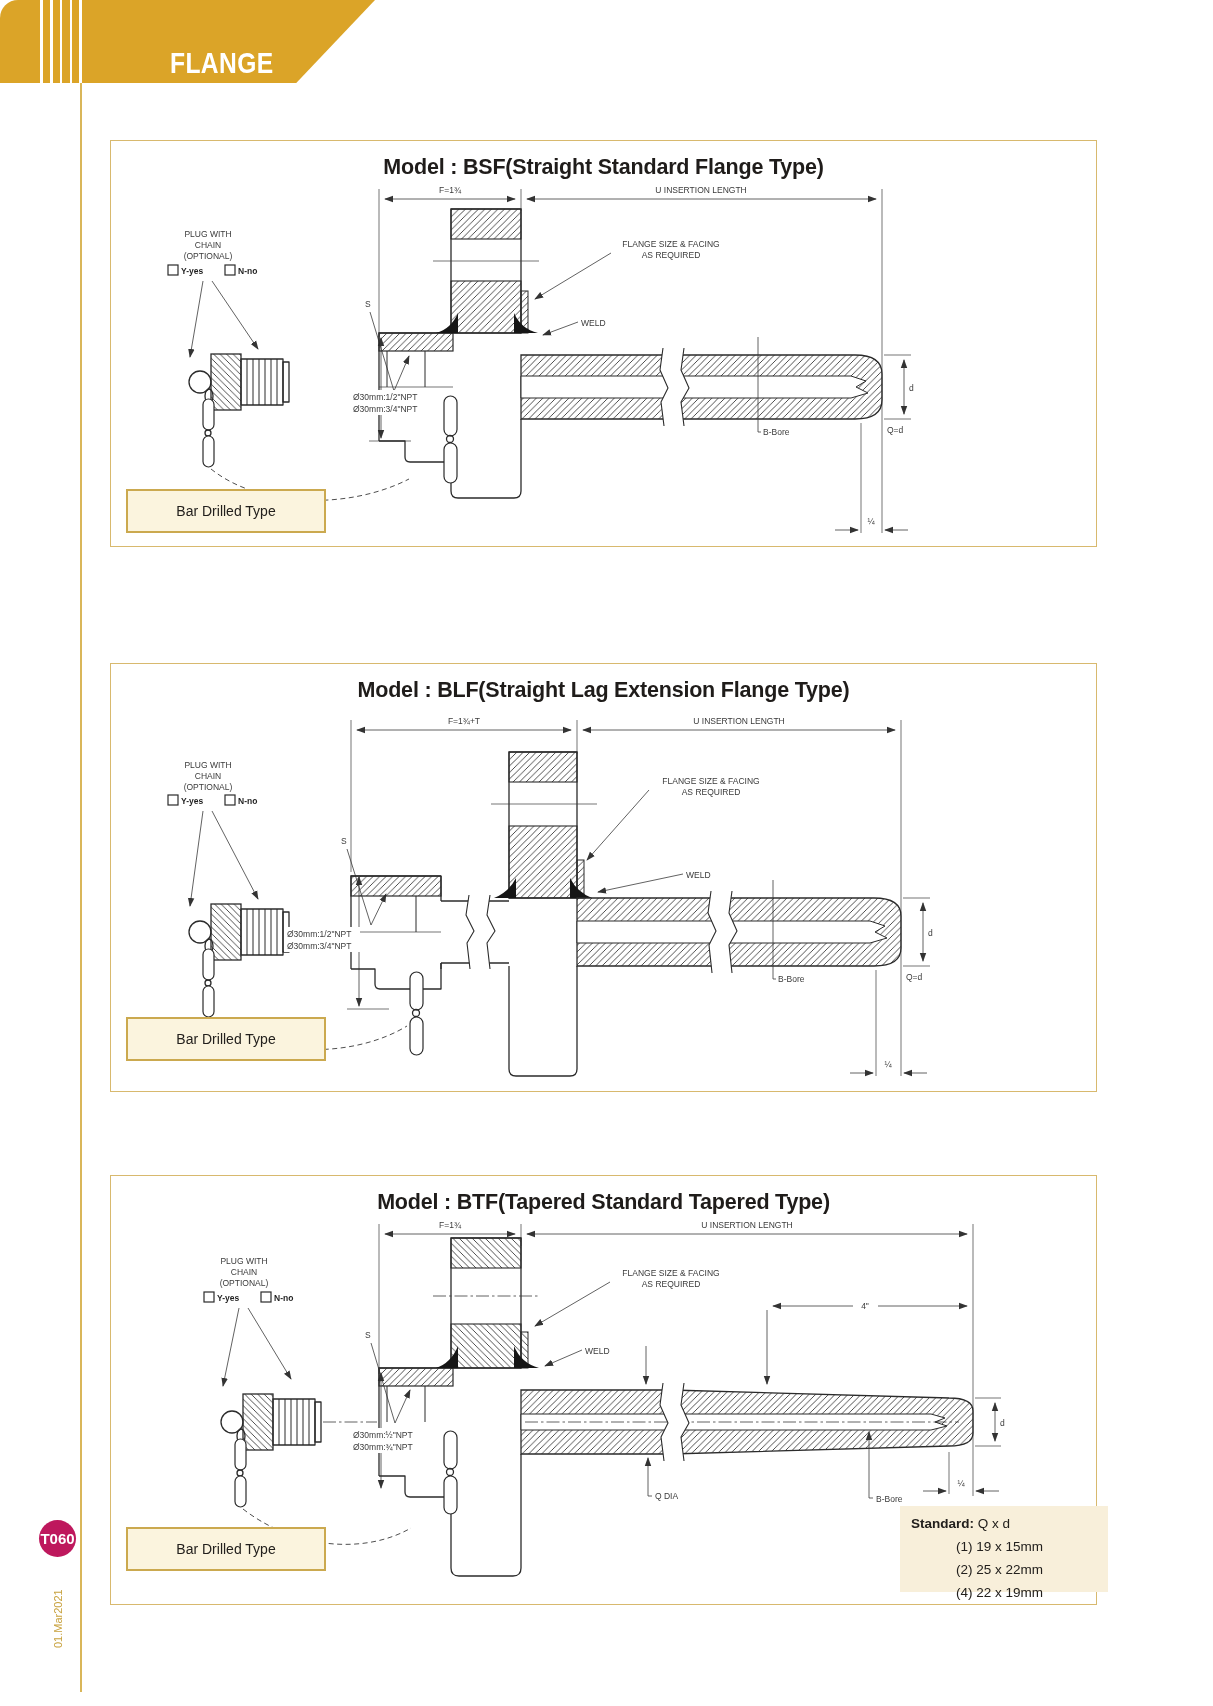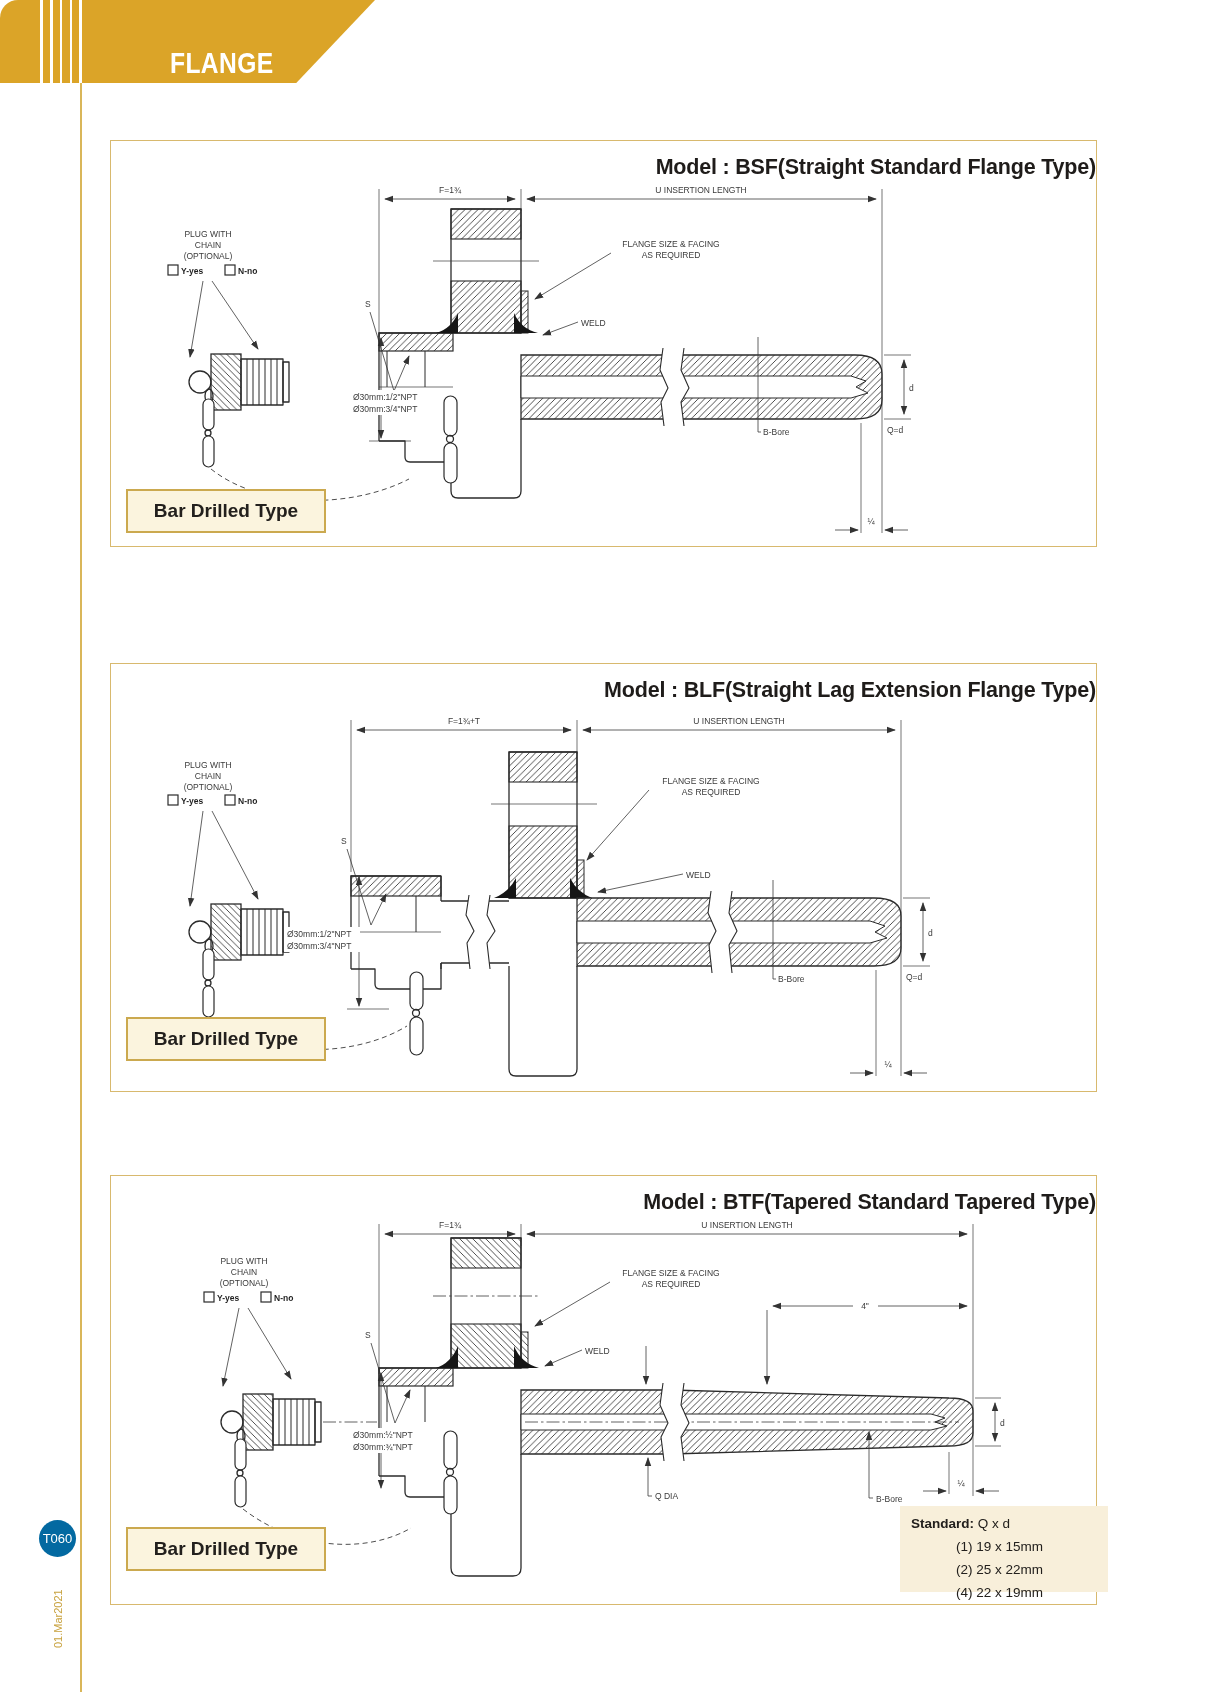--- a/index.html
+++ b/index.html
@@ -8,32 +8,32 @@
   
   .banner{position:absolute;left:0;top:0;width:375px;height:83px;background:#DBA428;
           clip-path:polygon(0 0,100% 0,79% 100%,0 100%);}
   .stripes{position:absolute;left:33px;top:0;width:56px;height:100%;
            background:repeating-linear-gradient(to right,transparent 0,transparent 7.2px,#fff 7.2px,#fff 9.8px);}
   .flange-title{position:absolute;left:170px;top:46px;color:#fff;font-weight:bold;font-size:30px;
                 letter-spacing:.5px;transform:scaleX(.82);transform-origin:left center;white-space:nowrap;}
   .edge-line{position:absolute;left:80px;top:83px;width:2px;height:1609px;background:#D9B659;}
   
   .panel{position:absolute;left:110px;width:985px;border:1px solid #D8B96E;background:#fff;box-sizing:content-box;}
-  .ptitle{position:absolute;left:0;right:0;top:14px;margin:0;text-align:right;color:#1f1c1a;
+  .ptitle{position:absolute;left:0;right:0;top:14px;margin:0;text-align:center;color:#1f1c1a;
           font-size:21.5px;font-weight:bold;letter-spacing:-.2px;}
   .draw{position:absolute;left:0;top:0;width:985px;}
   .barbox{position:absolute;left:15px;width:196px;height:40px;background:#FBF4DE;border:2px solid #CBA94F;
-          text-align:center;line-height:40px;font-size:19px;font-weight:bold;color:#23201d;}
+          text-align:center;line-height:40px;font-size:14px;font-weight:normal;color:#23201d;}
   .stdbox{position:absolute;left:789px;top:330px;width:208px;height:86px;background:#F8EFDA;
           font-size:13.5px;color:#23201d;padding-top:10px;box-sizing:border-box;}
   .stdbox .r1{padding-left:11px;}
   .stdbox .row{padding-left:56px;margin-top:8px;}
   
   .code-badge{position:absolute;left:39px;top:1520px;width:37px;height:37px;border-radius:50%;
-              background:#0369a1;color:#fff;font-weight:normal;font-size:13px;text-align:center;line-height:37px;}
+              background:#be185d;color:#fff;font-weight:bold;font-size:15px;text-align:center;line-height:37px;}
   .datestamp{position:absolute;left:52px;top:1648px;color:#C8A23E;font-size:11px;white-space:nowrap;
              transform:rotate(-90deg);transform-origin:0 0;}
   
   svg text{font-family:"Liberation Sans",sans-serif;}
   .lbl{font-size:8.5px;fill:#3a3a3a;}
   .lblb{font-size:8.5px;font-weight:bold;fill:#1f1f1f;}
   .mid{text-anchor:middle;}
   .ol{fill:none;stroke:#2b2b2b;stroke-width:1.3;stroke-linejoin:round;}
   .ol2{fill:none;stroke:#2b2b2b;stroke-width:1.1;stroke-linejoin:round;}
   .olw{fill:#fff;stroke:#2b2b2b;stroke-width:1.2;}

